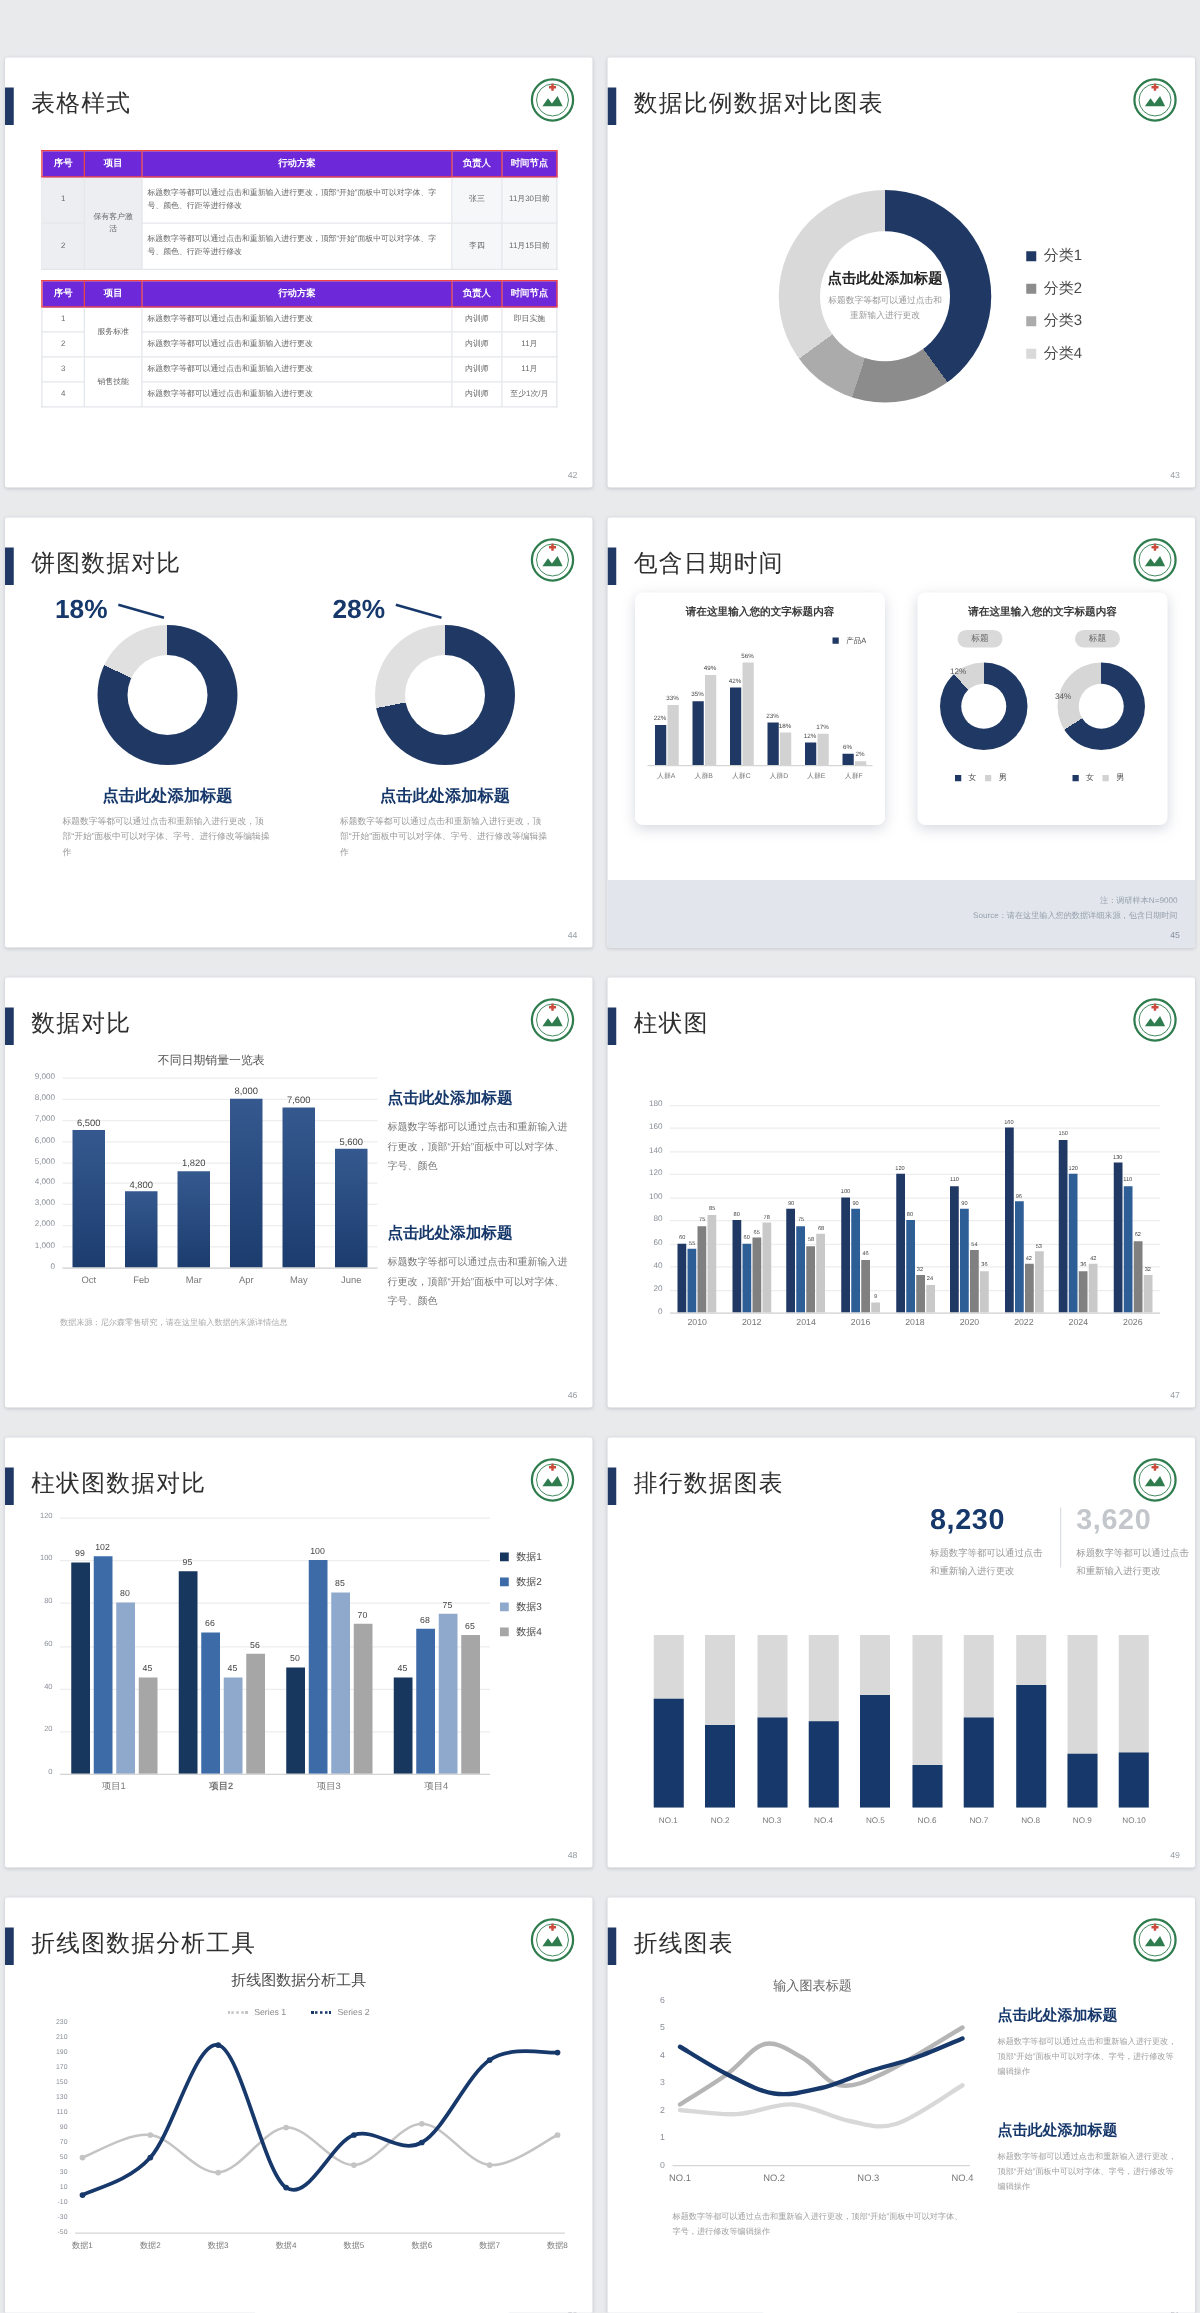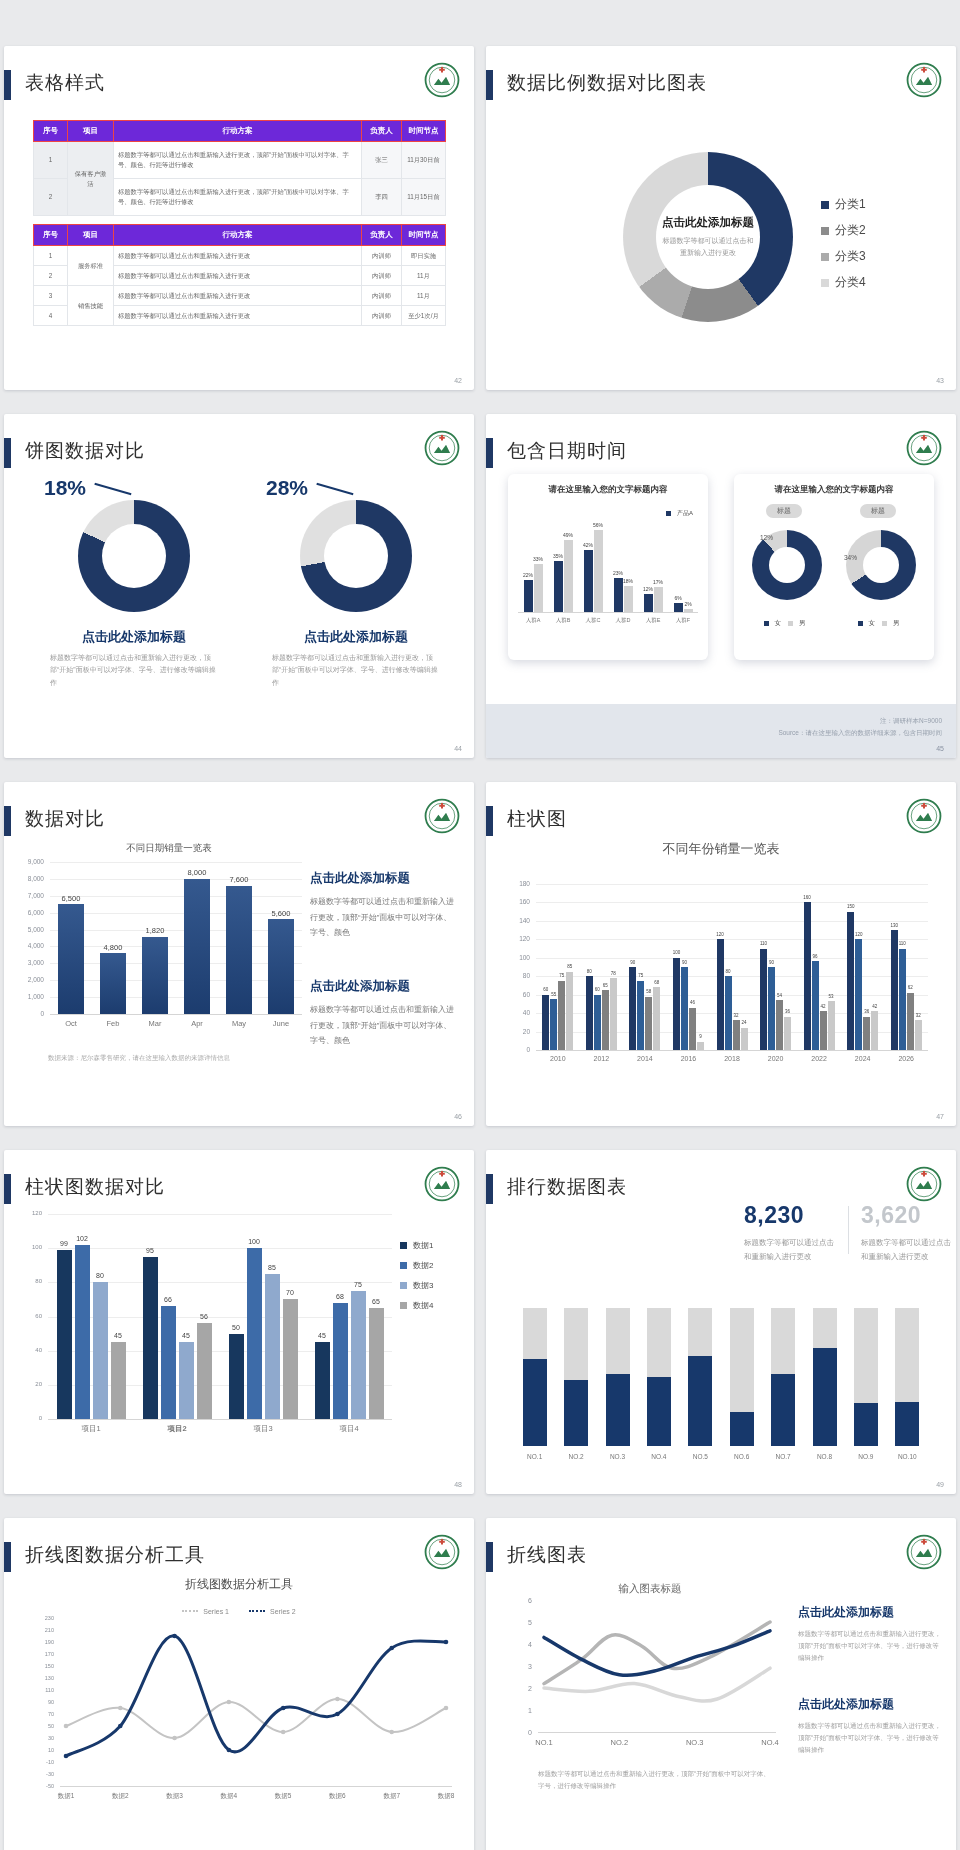--- a/index.html
+++ b/index.html
@@ -391,21 +391,20 @@
     <div class="accent"></div>
     <h2 class="slide-title">柱状图</h2>
     <span class="logo-slot">
         <svg viewBox="0 0 40 40" width="36" height="36" style="display: block;">
   <circle cx="20" cy="20" r="18.3" fill="#fff" stroke="#2f7d4e" stroke-width="2"></circle>
   <circle cx="20" cy="20" r="14.2" fill="#fff" stroke="#2f7d4e" stroke-width="0.8"></circle>
   <path d="M11 25.5 L16 18.5 L19.5 23 L24.5 16.5 L29 25.5 Z" fill="#2f7d4e"></path>
   <path d="M18.9 5.6 h2.2 v2 h2 v2.2 h-2 v2 h-2.2 v-2 h-2 v-2.2 h2 Z" fill="#cc4b3c"></path>
 </svg>
       </span>
-    <div class="chart-title" style="left:0;right:0;top:58px;font-size:13px;color:#595959;">不同年份销量一览表</div>
     <div class="abs" id="mt5" style="left: 24px; top: 102px; position: relative;">
         <div class="grid-line" style="left: 26px; top: 0px; width: 392px;"></div>
         <div class="ytick" style="left: 0px; top: -4px; width: 20px; font-size: 6.5px;">180</div>
         <div class="grid-line" style="left: 26px; top: 18.4444px; width: 392px;"></div>
         <div class="ytick" style="left: 0px; top: 14.4444px; width: 20px; font-size: 6.5px;">160</div>
         <div class="grid-line" style="left: 26px; top: 36.8889px; width: 392px;"></div>
         <div class="ytick" style="left: 0px; top: 32.8889px; width: 20px; font-size: 6.5px;">140</div>
         <div class="grid-line" style="left: 26px; top: 55.3333px; width: 392px;"></div>
         <div class="ytick" style="left: 0px; top: 51.3333px; width: 20px; font-size: 6.5px;">120</div>
         <div class="grid-line" style="left: 26px; top: 73.7778px; width: 392px;"></div>

